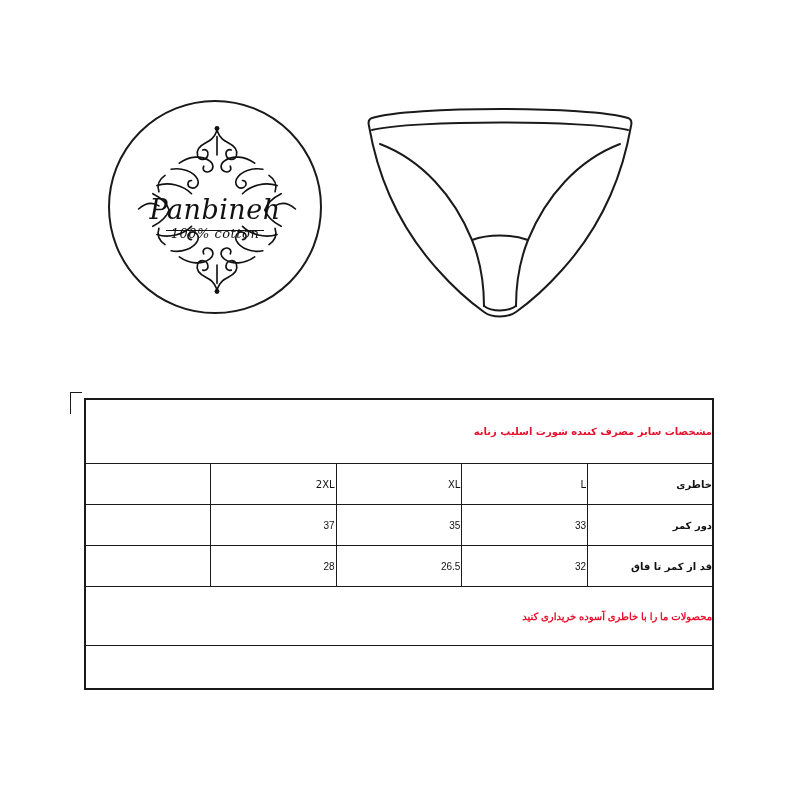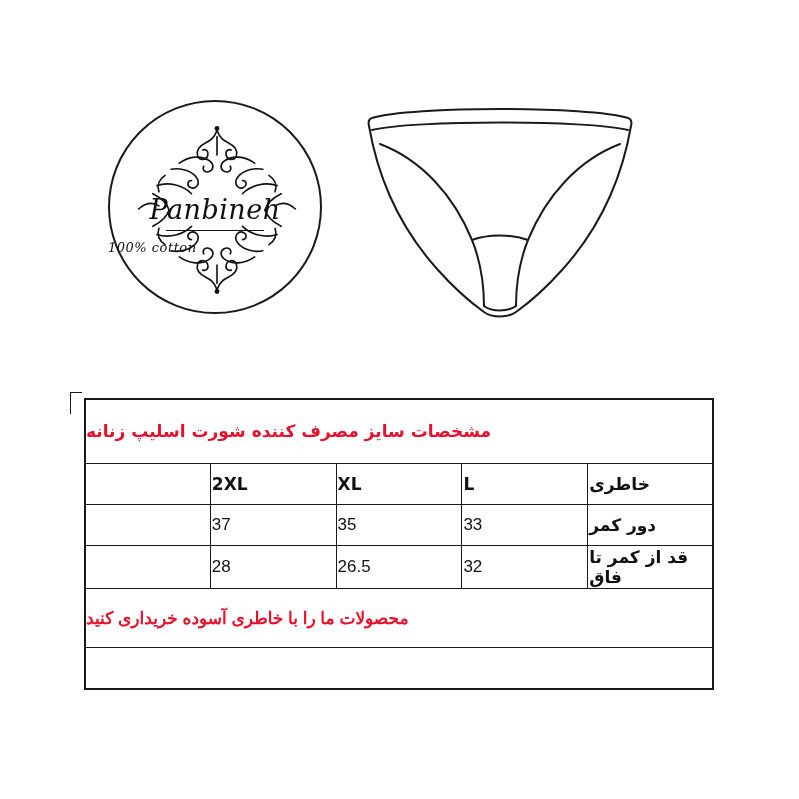--- a/index.html
+++ b/index.html
@@ -62,23 +62,23 @@
     text-align: center;
     font-family: "DejaVu Serif", serif;
     font-style: italic;
     font-size: 27px;
     color: #111111;
     letter-spacing: 0.5px;
   }
   .logo-sub {
     position: absolute;
     left: 0;
-    top: 140px;
+    top: 126px;
     width: 214px;
-    text-align: left;
+    text-align: center;
     font-family: "DejaVu Serif", serif;
     font-style: italic;
     font-size: 13px;
     color: #111111;
     letter-spacing: 0.5px;
   }
   .logo-rule {
     position: absolute;
     left: 58px;
     top: 130px;
@@ -123,43 +123,43 @@
   }
   table.size-table {
     border-collapse: collapse;
     width: 630px;
     table-layout: fixed;
     background: #ffffff;
   }
   table.size-table td {
     border: 1px solid #1a1a1a;
     height: 38px;
-    text-align: left;
+    text-align: right;
     vertical-align: middle;
-    font-size: 17px;
+    font-size: 10px;
     color: #111111;
   }
   .title-cell {
     height: 62px !important;
     color: #e8112d !important;
     font-weight: bold;
     font-size: 18px;
     font-family: "DejaVu Sans", sans-serif;
     direction: rtl;
   }
   .footer-cell {
     height: 56px !important;
     color: #e8112d !important;
     font-weight: bold;
     font-size: 17px;
     font-family: Liberation Sans, sans-serif;
     direction: rtl;
   }
   .hdr {
-    font-weight: bold;
+    font-weight: normal;
     font-size: 15px;
     font-family: "DejaVu Sans", sans-serif;
   }
   .rtl-label {
     direction: rtl;
     font-family: "DejaVu Sans", sans-serif;
     font-weight: bold;
     font-size: 14px;
   }
   .blank-col { width: 85px; }

